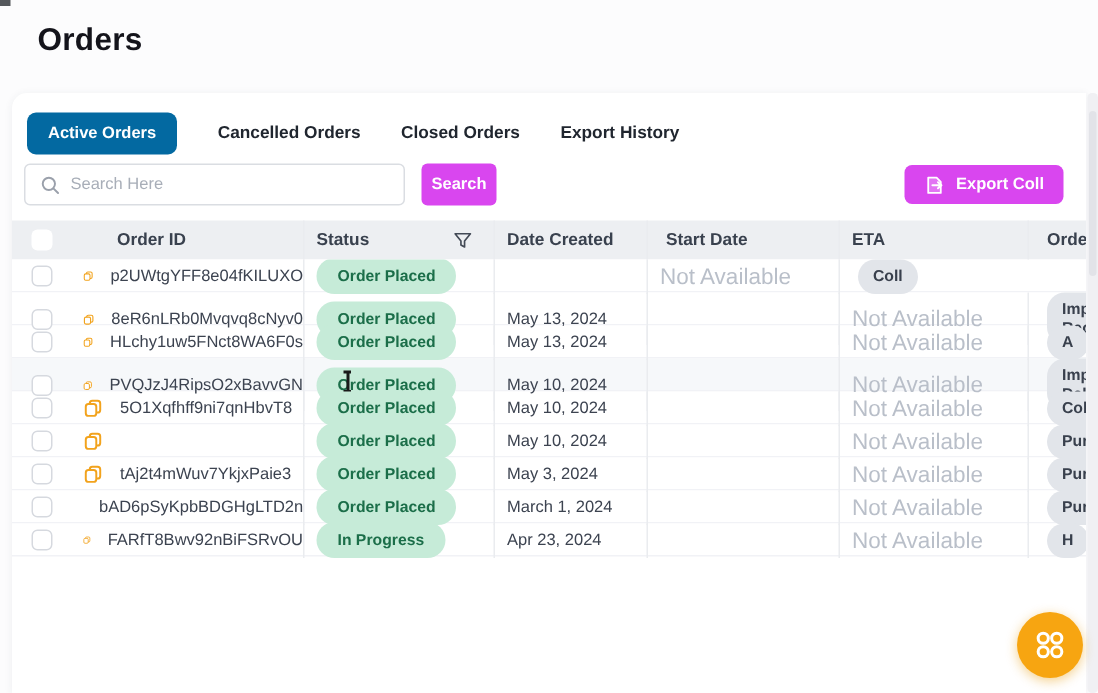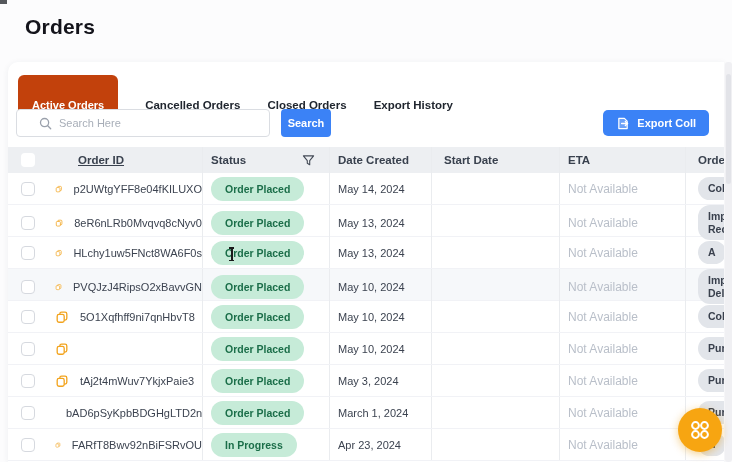--- a/index.html
+++ b/index.html
@@ -18,65 +18,65 @@
   }
   .panel{
     position:absolute;left:8px;top:62px;width:716px;height:400px;
     background:#ffffff;border-radius:10px 0 0 0;
     box-shadow:0 1px 6px rgba(40,50,70,.07);
     overflow:hidden;
   }
   
   .tabs{position:absolute;left:10px;top:13px;display:flex;align-items:center;gap:27px;}
   .tab{font-size:11.5px;font-weight:700;color:#20262f;cursor:pointer;white-space:nowrap;}
-  .tab.active{background:#c2410c;color:#ffffff;border-radius:6px;padding:24px 14px;font-size:11px;}
+  .tab.active{background:#0369a1;color:#ffffff;border-radius:6px;padding:8px 14px;font-size:11px;}
   
   .toolbar{position:absolute;left:8px;top:47px;right:8px;height:28px;}
   .searchbox{
     position:absolute;left:0;top:0;width:254px;height:28px;
     border:1px solid #dadde2;border-radius:4px;background:#fff;
-    display:flex;align-items:center;padding:0 22px;gap:7px;
+    display:flex;align-items:center;padding:0 10px;gap:7px;
   }
   .searchbox input{
     border:none;outline:none;flex:1;font-size:11px;color:#3c4350;
     font-family:"Liberation Sans", sans-serif;background:transparent;
   }
   .searchbox input::placeholder{color:#a8aeb8;}
   .btn{
     display:flex;align-items:center;justify-content:center;
-    background:#3b82f6;color:#fff;border:none;border-radius:4px;
+    background:#d946ef;color:#fff;border:none;border-radius:4px;
     font-family:"Liberation Sans", sans-serif;font-size:11px;font-weight:700;cursor:pointer;
   }
   .search-btn{position:absolute;left:265px;top:0;width:50px;height:28px;}
   .export-btn{position:absolute;right:7px;top:1px;height:26px;padding:0 13px;border-radius:5px;gap:7px;}
   
   .table{position:absolute;left:0;top:85px;right:0;}
   .trow{
     display:grid;
     grid-template-columns:40px 155px 127px 102px 128px 126px 1fr;
     align-items:center;
   }
   .thead{height:26px;background:#edeff2;}
   .thead .cell{font-size:11.5px;font-weight:700;color:#39414e;gap:15px;}
-  .tbody .trow{height:32px;background:#fff;border-bottom:1px solid #f1f2f6;cursor:pointer;}
+  .tbody .trow{height:22px;background:#fff;border-bottom:1px solid #f1f2f6;cursor:pointer;}
   .tbody .trow.hl{background:#f6f8fa;}
   .cell{height:100%;display:flex;align-items:center;overflow:hidden;}
   .cell.c-check{justify-content:center;}
   .cell.c-id{padding-left:7px;gap:11px;border-right:1px solid #eaecef;}
   .cell.c-status{padding-left:8px;border-right:1px solid #eaecef;}
   .cell.c-date{padding-left:8px;border-right:1px solid #eaecef;}
   .cell.c-start{padding-left:12px;border-right:1px solid #eaecef;}
   .cell.c-eta{padding-left:8px;border-right:1px solid #eaecef;}
   .cell.c-type{padding-left:12px;overflow:visible;}
-  .thead .cell.c-id{padding-left:30px;text-decoration:underline;}
+  .thead .cell.c-id{padding-left:30px;}
   .checkbox{width:14px;height:14px;border-radius:4px;background:#fff;border:1px solid #d6d9df;cursor:pointer;flex:none;}
   .checkbox.header{border:none;}
   .id-text{font-size:11px;color:#3c4350;white-space:nowrap;}
   .date-text{font-size:11px;color:#3c4350;white-space:nowrap;}
-  .eta-text{font-size:12px;color:#b9bfc9;white-space:nowrap;}
+  .eta-text{font-size:15px;color:#b9bfc9;white-space:nowrap;}
   .pill-status{
     background:#c6ebd8;color:#1b6e49;font-size:10.5px;font-weight:700;
     padding:6px 14px;border-radius:13px;white-space:nowrap;
   }
   .pill-type{
     background:#e2e5ea;color:#39404d;font-size:10.5px;font-weight:700;
     padding:5px 10px;border-radius:12px;white-space:pre-line;line-height:1.2;
     text-align:left;flex:none;
   }
   .filter-wrap{margin-left:auto;margin-right:14px;display:flex;align-items:center;cursor:pointer;}
@@ -166,23 +166,20 @@
     <div class="cell c-id">
       <svg width="14" height="14" viewBox="0 0 16 16" fill="none">
         <rect x="5.5" y="2.5" width="8" height="9" rx="2" stroke="#F2A31D" stroke-width="1.5" fill="#fff"></rect>
         <rect x="2.5" y="5" width="8" height="9" rx="2" stroke="#F2A31D" stroke-width="1.5" fill="#fff"></rect>
       </svg>
       <span class="id-text">p2UWtgYFF8e04fKILUXO</span>
     </div>
     <div class="cell c-status">
             <span class="pill-status">Order Placed</span>
           </div>
-    <div class="cell c-date">
-            <span class="date-text">May 14, 2024</span>
-          </div>
     <div class="cell c-start">
             <span class="date-text"></span>
           </div>
     <div class="cell c-eta">
             <span class="eta-text">Not Available</span>
           </div>
     <div class="cell c-type">
             <span class="pill-type">Coll</span>
           </div>
   </div>

